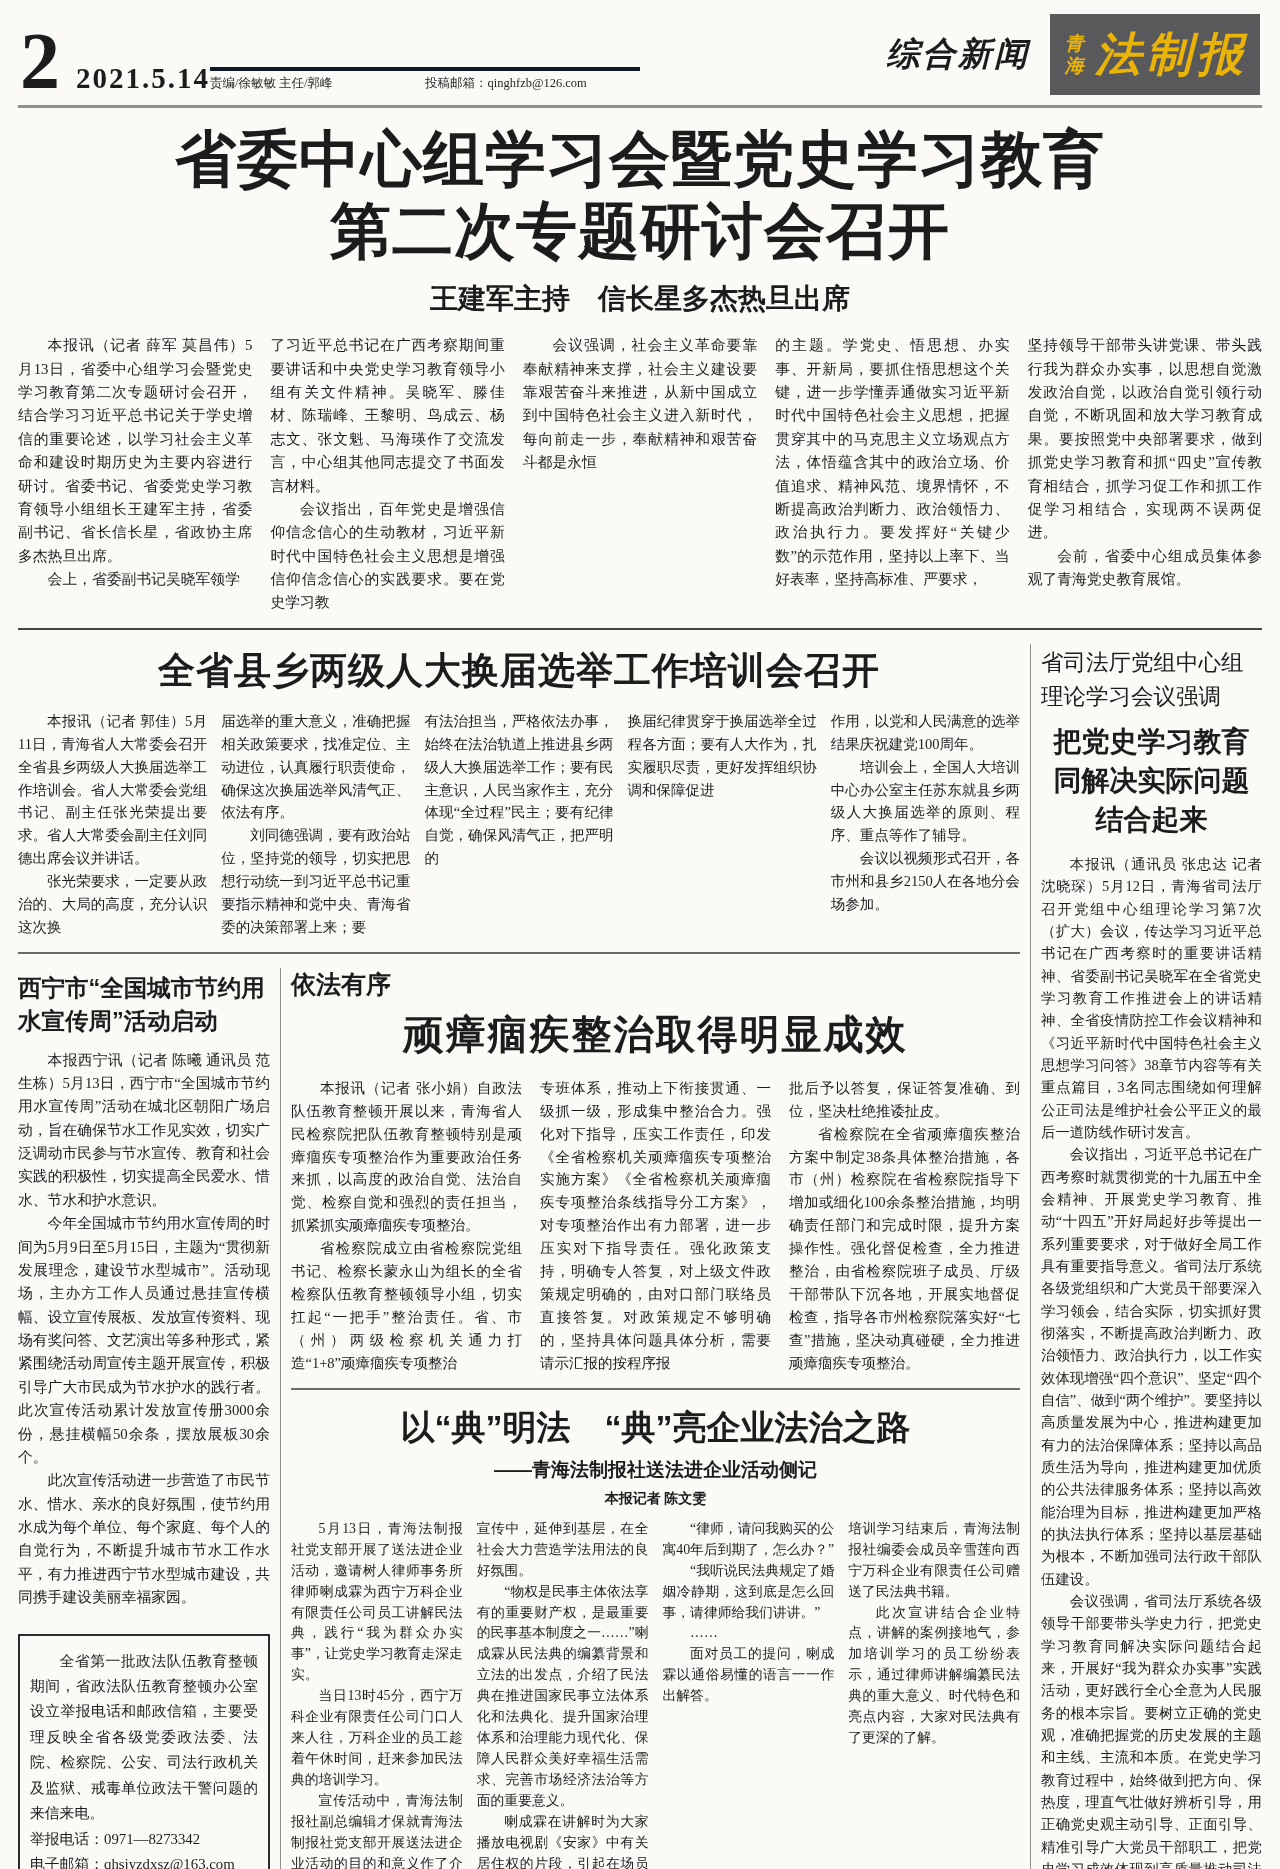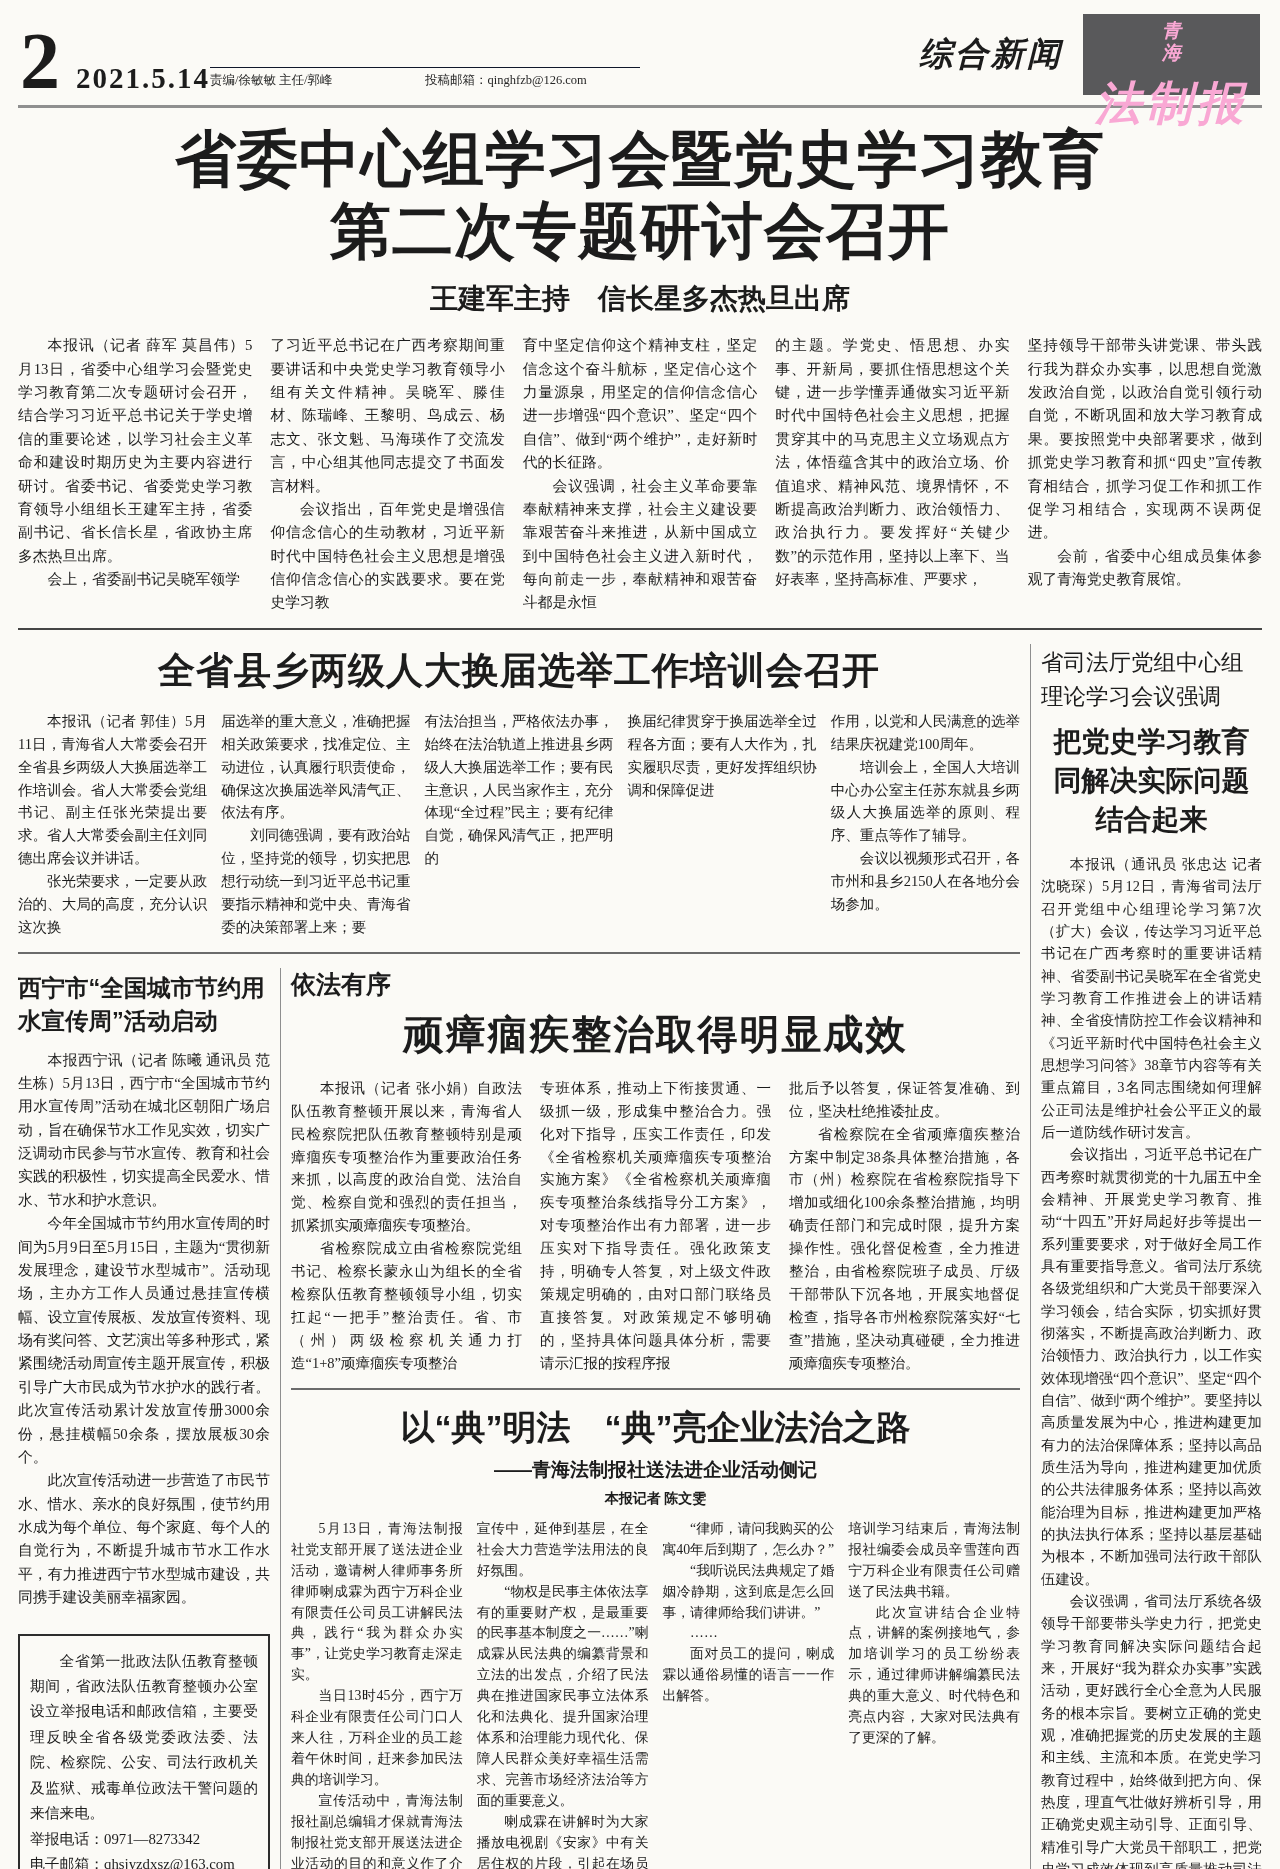--- a/index.html
+++ b/index.html
@@ -9,24 +9,24 @@
     padding:10px 18px 16px;overflow:hidden;
     font-family:"Liberation Serif","DejaVu Serif",serif;
   }
   
   .hdr{display:flex;justify-content:space-between;align-items:flex-end;
     padding:4px 2px 10px;border-bottom:3px solid #8f8f8f;}
   .h-left{display:flex;gap:16px;align-items:flex-end;}
   .pageno{font-weight:900;font-size:80px;line-height:.82;font-family:"Liberation Serif","DejaVu Serif",serif;}
   .dateblock{display:flex;flex-direction:row;}
   .date{font-weight:700;font-size:29px;letter-spacing:2px;}
-  .meta-row{font-size:12.5px;color:#262626;width:215px;border-top:1px solid #0f172a;margin-top:5px;padding-top:4px;}
+  .meta-row{font-size:12.5px;color:#262626;width:215px;border-top:4px solid #0f172a;margin-top:5px;padding-top:4px;}
   .h-right{display:flex;align-items:center;gap:20px;font-style:italic;}
   .section-name{font-family:"Liberation Sans","DejaVu Sans",sans-serif;font-weight:900;font-size:33px;letter-spacing:3px;}
-  .masthead{background:#59595b;color:#f9a8d4;display:flex;align-items:center;gap:9px;padding:6px 12px;height:81px;box-sizing:border-box;flex-direction:column;}
+  .masthead{background:#59595b;color:#eab308;display:flex;align-items:center;gap:9px;padding:6px 12px;height:81px;box-sizing:border-box;}
   .mh-region{width:1.25em;font-family:"Liberation Sans","DejaVu Sans",sans-serif;font-weight:700;font-size:19px;line-height:1.15;text-align:center;}
   .mh-title{font-weight:900;font-size:46px;letter-spacing:5px;font-family:"Liberation Serif","DejaVu Serif",serif;}
   
   p{margin:0;text-indent:2em;line-height:1.58;text-align:justify;}
   p.noind{text-indent:0;}
   .cols{display:flex;gap:18px;}
   .cols .col{flex:1 1 0;min-width:0;}
   hr{border:0;margin:0;}
   .rule-heavy{border-top:2px solid #454545;margin-top:13px;}
   .rule-med{border-top:2px solid #6b6b6b;margin-top:13px;}
@@ -95,21 +95,20 @@
     <div class="cols">
       <div class="col">
           <p>本报讯（记者 薛军 莫昌伟）5月13日，省委中心组学习会暨党史学习教育第二次专题研讨会召开，结合学习习近平总书记关于学史增信的重要论述，以学习社会主义革命和建设时期历史为主要内容进行研讨。省委书记、省委党史学习教育领导小组组长王建军主持，省委副书记、省长信长星，省政协主席多杰热旦出席。</p>
           <p>会上，省委副书记吴晓军领学</p>
         </div>
       <div class="col">
           <p class="noind">了习近平总书记在广西考察期间重要讲话和中央党史学习教育领导小组有关文件精神。吴晓军、滕佳材、陈瑞峰、王黎明、鸟成云、杨志文、张文魁、马海瑛作了交流发言，中心组其他同志提交了书面发言材料。</p>
           <p>会议指出，百年党史是增强信仰信念信心的生动教材，习近平新时代中国特色社会主义思想是增强信仰信念信心的实践要求。要在党史学习教</p>
         </div>
       <div class="col">
-          <p class="noind">育中坚定信仰这个精神支柱，坚定信念这个奋斗航标，坚定信心这个力量源泉，用坚定的信仰信念信心进一步增强“四个意识”、坚定“四个自信”、做到“两个维护”，走好新时代的长征路。</p>
           <p>会议强调，社会主义革命要靠奉献精神来支撑，社会主义建设要靠艰苦奋斗来推进，从新中国成立到中国特色社会主义进入新时代，每向前走一步，奉献精神和艰苦奋斗都是永恒</p>
         </div>
       <div class="col">
           <p class="noind">的主题。学党史、悟思想、办实事、开新局，要抓住悟思想这个关键，进一步学懂弄通做实习近平新时代中国特色社会主义思想，把握贯穿其中的马克思主义立场观点方法，体悟蕴含其中的政治立场、价值追求、精神风范、境界情怀，不断提高政治判断力、政治领悟力、政治执行力。要发挥好“关键少数”的示范作用，坚持以上率下、当好表率，坚持高标准、严要求，</p>
         </div>
       <div class="col">
           <p class="noind">坚持领导干部带头讲党课、带头践行我为群众办实事，以思想自觉激发政治自觉，以政治自觉引领行动自觉，不断巩固和放大学习教育成果。要按照党中央部署要求，做到抓党史学习教育和抓“四史”宣传教育相结合，抓学习促工作和抓工作促学习相结合，实现两不误两促进。</p>
           <p>会前，省委中心组成员集体参观了青海党史教育展馆。</p>
         </div>
     </div>

